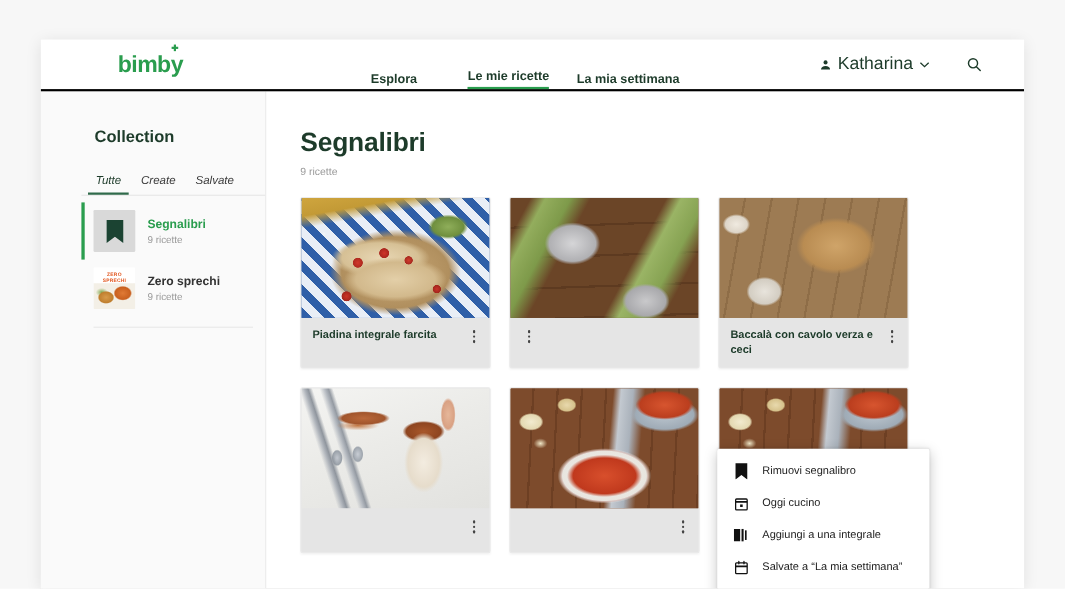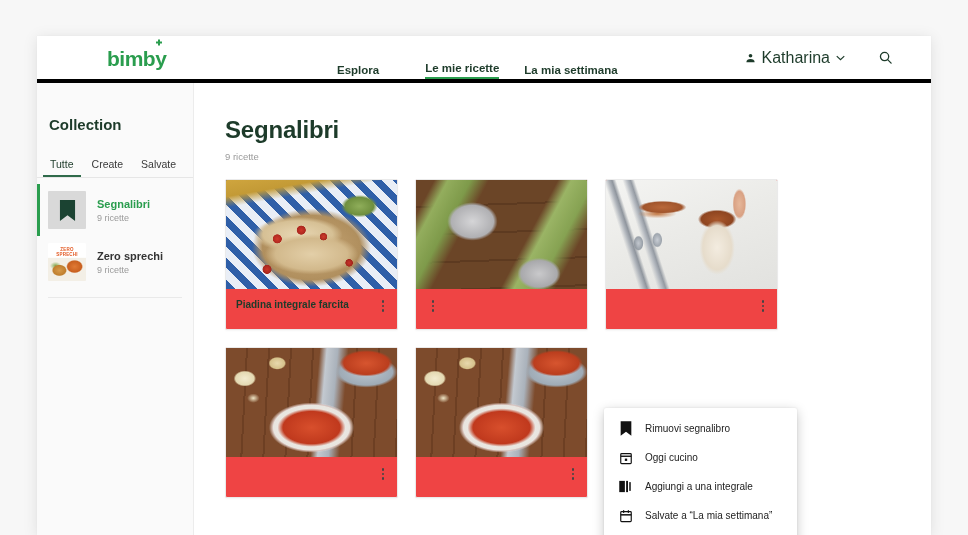--- a/index.html
+++ b/index.html
@@ -14,21 +14,21 @@
     left: 37px; top: 36px;
     width: 894px; height: 499px;
     background: #ffffff;
     box-shadow: 0 2px 14px rgba(0,0,0,0.10), 0 0 1px rgba(0,0,0,0.06);
     overflow: hidden;
   }
 
   
   .header {
     height: 47px;
-    border-bottom: 4px solid #000000;
+    border-bottom: 2px solid #000000;
     display: flex; align-items: center;
     position: relative;
     background: #fff;
   }
   .logo {
     position: absolute; left: 70px; top: 50%;
     transform: translateY(-50%);
     display: flex; align-items: flex-start;
     color: #2a9d4e;
     font-size: 21px; font-weight: bold;
@@ -80,44 +80,46 @@
   .avatar-ico { width: 11px; height: 12px; display:block; }
   .chev { font-size: 9px; color: #1d3b2a; }
   .search-ico { width: 15px; height: 15px; display: block; }
 
   
   .body-area {
     display: flex;
     height: calc(100% - 47px);
   }
   .sidebar {
-    width: 157px;
+    width: 205px;
     background: #fafafa;
     border-right: 1px solid #ececec;
     padding-top: 33px;
     flex-shrink: 0;
+    padding-left: 37px;
   }
   .sidebar h2 {
     font-size: 15px; font-weight: bold;
     color: #1d3b2a;
     padding: 0 0 0 12px;
     margin-bottom: 20px;
   }
   .sb-tabs {
     display: flex;
     padding: 0 6px;
     gap: 4px;
     border-bottom: 1px solid #e6e6e6;
   }
   .sb-tab {
     font-size: 10.5px;
     color: #3a3a3a;
     padding: 5px 7px 7px 7px;
     cursor: pointer;
     white-space: nowrap;
+    font-style: italic;
   }
   .sb-tab.active {
     color: #1d3b2a;
     box-shadow: inset 0 -2px 0 0 #2f6a4a;
   }
   .sb-list { padding-top: 6px; }
   .sb-item {
     display: flex; align-items: center; gap: 11px;
     padding: 7px 10px 7px 11px;
     position: relative;
@@ -169,21 +171,21 @@
     font-size: 9.5px; color: #9a9a9a;
     margin-top: 7px;
   }
   .grid {
     margin-top: 17px;
     display: grid;
     grid-template-columns: repeat(3, 173px);
     gap: 17px 17px;
   }
   .card {
-    background: #ef4444;
+    background: #e5e5e5;
     border: 1px solid #eaeaea;
     border-radius: 2px;
     overflow: hidden;
     box-shadow: 0 1px 2px rgba(0,0,0,0.04);
   }
   .card-img {
     width: 100%; height: 109px;
     background-size: cover;
     background-position: center;
     position: relative;
@@ -438,20 +440,31 @@
           <div class="card-img img-soup"></div>
           <div class="card-foot">
             <div class="kebab">
                 <i></i>
                 <i></i>
                 <i></i>
               </div>
           </div>
         </div>
 
+        <div class="card">
+          <div class="card-img img-baccala"></div>
+          <div class="card-foot">
+            <div class="card-title">Baccalà con cavolo verza e ceci</div>
+            <div class="kebab">
+                <i></i>
+                <i></i>
+                <i></i>
+              </div>
+          </div>
+        </div>
 
         <div class="card">
           <div class="card-img img-dessert"></div>
           <div class="card-foot">
             <div class="card-title"></div>
             <div class="kebab">
                 <i></i>
                 <i></i>
                 <i></i>
               </div>

